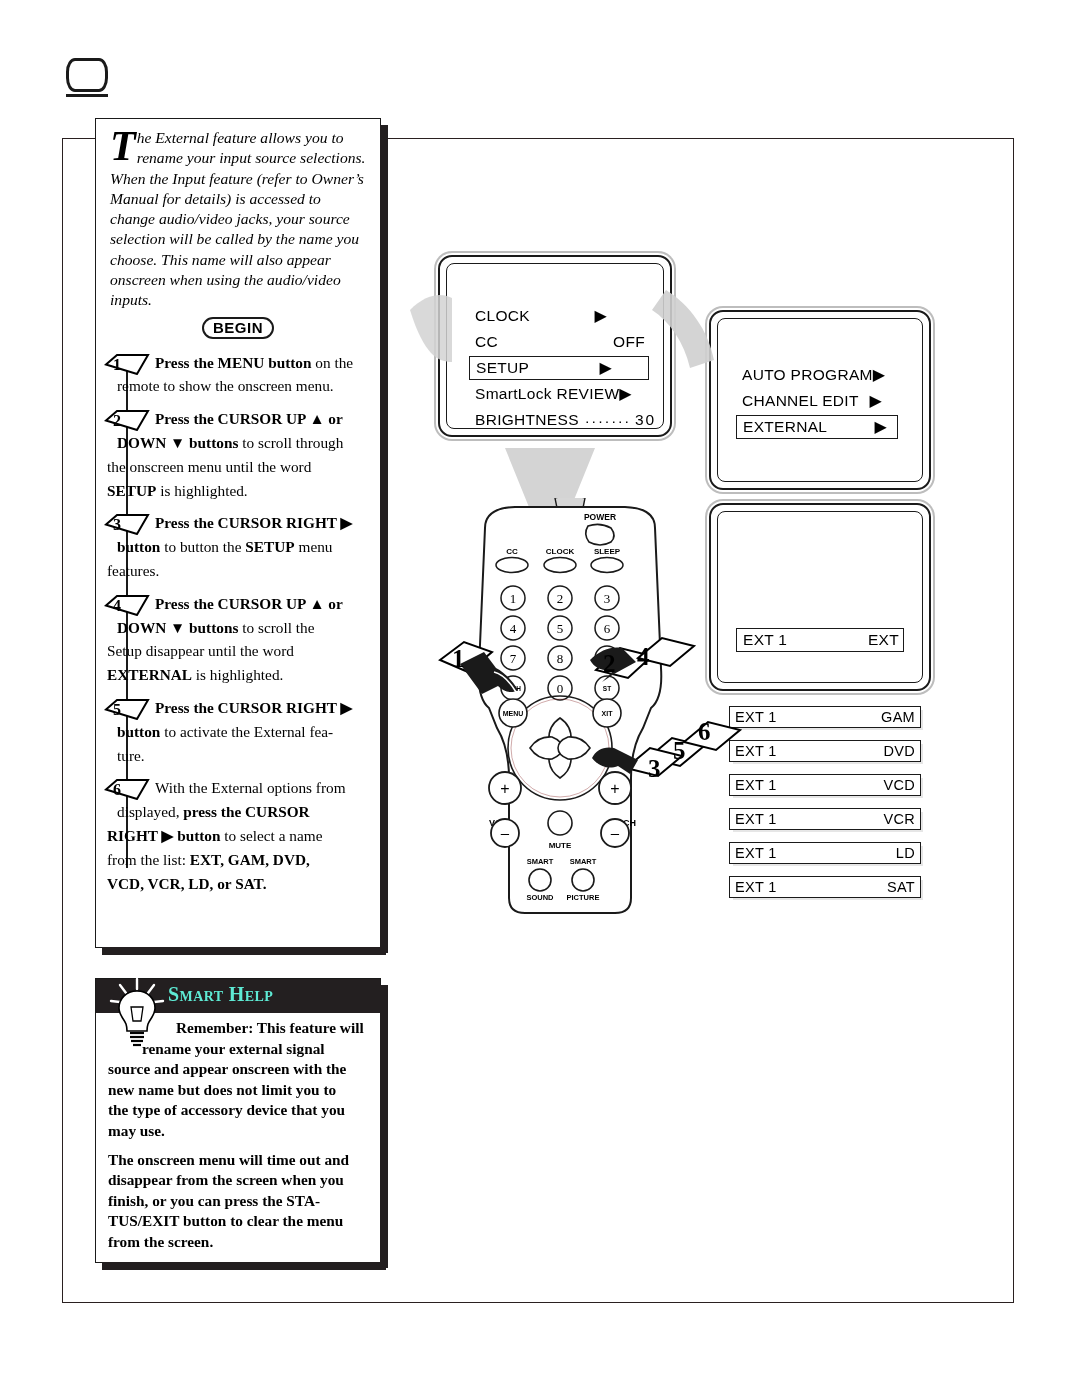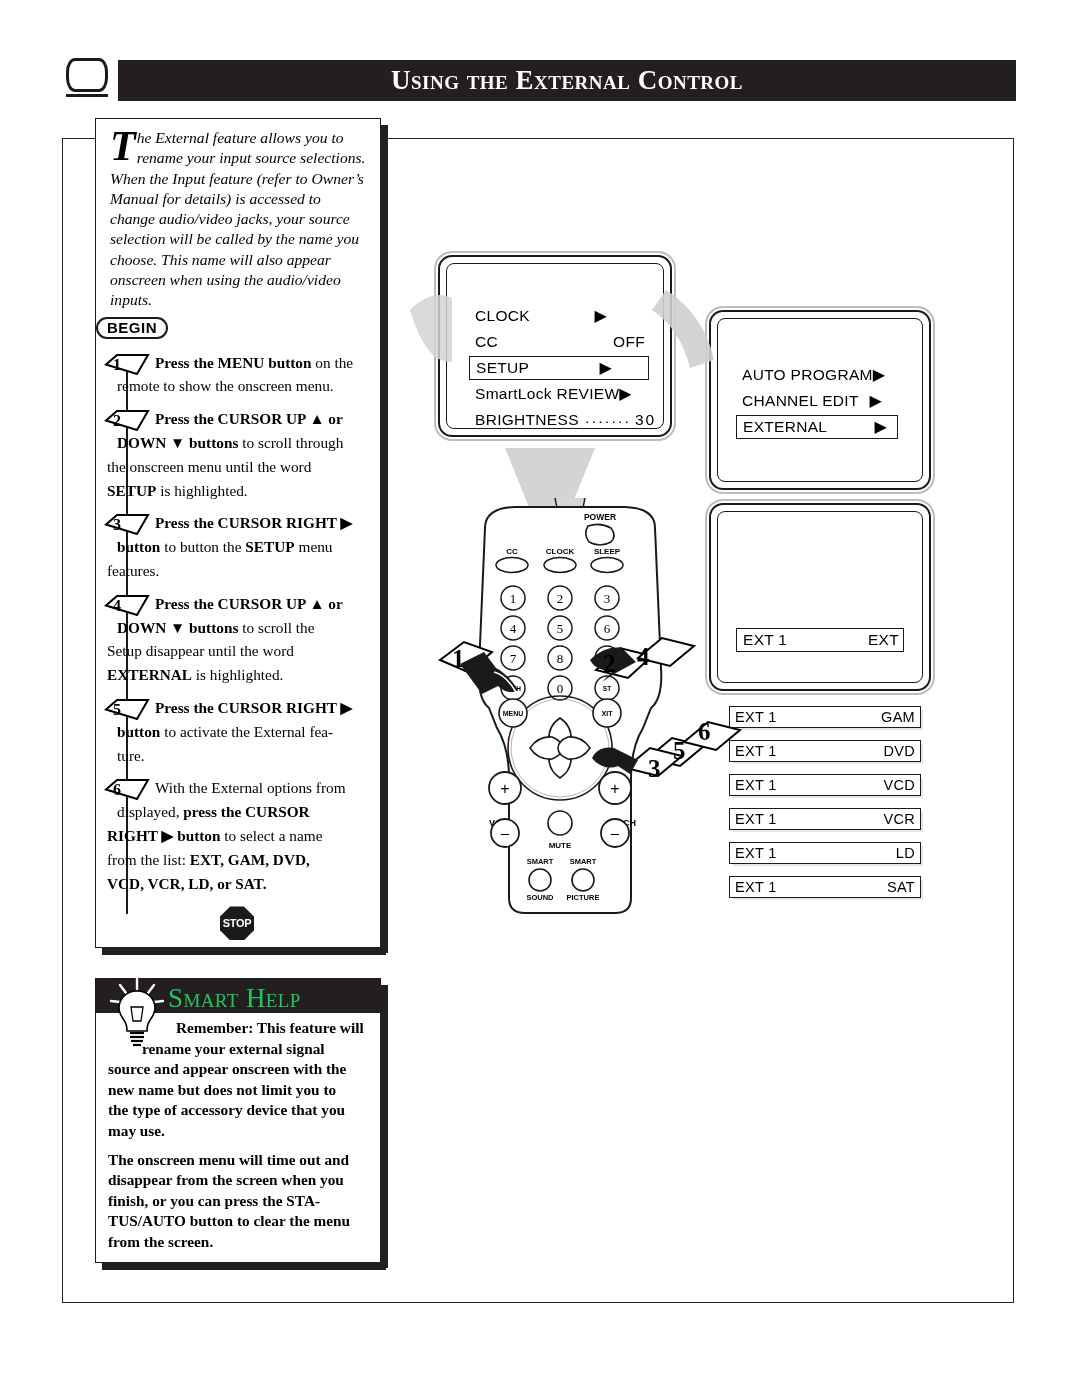--- a/index.html
+++ b/index.html
@@ -101,21 +101,21 @@
     float: left;
     font-size: 42px;
     line-height: 33px;
     font-weight: bold;
     font-style: italic;
     padding: 0 1px 0 0;
     margin-top: 2px;
   }
 
   .begin-wrap {
-    text-align: left;
+    text-align: center;
     margin-top: 6px;
   }
   .begin-btn {
     display: inline-block;
     border: 2.5px solid #1a1a1a;
     border-radius: 12px;
     padding: 0px 9px 1px 9px;
     font-family: "Liberation Sans", sans-serif;
     font-size: 15px;
     font-weight: bold;
@@ -216,24 +216,24 @@
     background: #231f20;
   }
   .sh-head {
     position: relative;
     height: 34px;
     background: #231f20;
   }
   .sh-title {
     position: absolute;
     left: 72px; top: 4px;
-    color: #22c55e;
+    color: #5eead4;
     font-family: "Liberation Serif", serif;
-    font-weight: normal;
-    font-size: 27px;
+    font-weight: bold;
+    font-size: 20px;
     font-variant: small-caps;
     letter-spacing: 0.4px;
   }
   .bulb {
     position: absolute;
     left: 10px; top: -2px;
     width: 62px; height: 72px;
     z-index: 6;
   }
   .sh-body {
@@ -341,23 +341,20 @@
     font-size: 25px;
     color: #000;
     z-index: 6;
   }
 </style>
 </head>
 <body>
 
 <div id="header">
   <div class="tv-icon"></div>
-  <div class="header-bar">
-    <div class="header-title">Using the External Control</div>
-  </div>
 </div>
 
 <div id="page-frame"></div>
 
 <div id="instr-panel">
 
   <div class="intro">
     <span class="dropcap">T</span><span>he External feature allows you to rename your input source selections. When the Input feature (refer to Owner’s Manual for details) is accessed to change audio/video jacks, your source selection will be called by the name you choose. This name will also appear onscreen when using the audio/video inputs.</span>
   </div>
 
@@ -436,23 +433,20 @@
           </svg>
         <span class="d">6</span>
       </div>
       <p class="first">With the External options from</p>
       <p class="cont"><span>displayed, </span><b>press the CURSOR</b></p>
       <p><b>RIGHT ▶ button</b><span> to select a name</span></p>
       <p><span>from the list: </span><b>EXT, GAM, DVD,</b></p>
       <p><b>VCD, VCR, LD, or SAT.</b></p>
     </div>
 
-    <div class="stop-wrap">
-      <span class="stop-sign">STOP</span>
-    </div>
   </div>
 </div>
 
 <div id="smart-help">
   <div class="sh-head">
     <div class="sh-title">Smart Help</div>
   </div>
   <svg class="bulb" viewBox="0 0 62 72">
     <g fill="#ffffff" stroke="#ffffff" stroke-width="2.4" stroke-linecap="round">
       <line x1="31" y1="2" x2="31" y2="12"></line>
@@ -473,21 +467,21 @@
   <div class="sh-body">
     <p class="ind">Remember: This feature will</p>
     <p class="ind2" style="margin-top:-5px">rename your external signal</p>
     <p style="margin-top:-5px">source and appear onscreen with the</p>
     <p style="margin-top:-5px">new name but does not limit you to</p>
     <p style="margin-top:-5px">the type of accessory device that you</p>
     <p style="margin-top:-5px">may use.</p>
     <p style="margin-top:8px">The onscreen menu will time out and</p>
     <p style="margin-top:-5px">disappear from the screen when you</p>
     <p style="margin-top:-5px">finish, or you can press the STA-</p>
-    <p style="margin-top:-5px">TUS/AUTO button to clear the menu</p>
+    <p style="margin-top:-5px">TUS/EXIT button to clear the menu</p>
     <p style="margin-top:-5px">from the screen.</p>
   </div>
 </div>
 
 <svg class="swoosh" style="left:390px; top:250px; width:330px; height:290px;" viewBox="0 0 330 290">
   <path d="M20 60 C35 45 50 42 62 48 L62 112 C48 112 34 105 20 60 Z" fill="#d2d2d2" opacity="0.85"></path>
   <path d="M276 40 C300 55 318 80 324 110 L300 118 C294 92 280 72 262 60 Z" fill="#cfcfcf" opacity="0.9"></path>
   <path d="M115 198 L205 198 L175 272 C165 268 155 268 145 272 Z" fill="#cfcfcf" opacity="0.9"></path>
 </svg>
 

